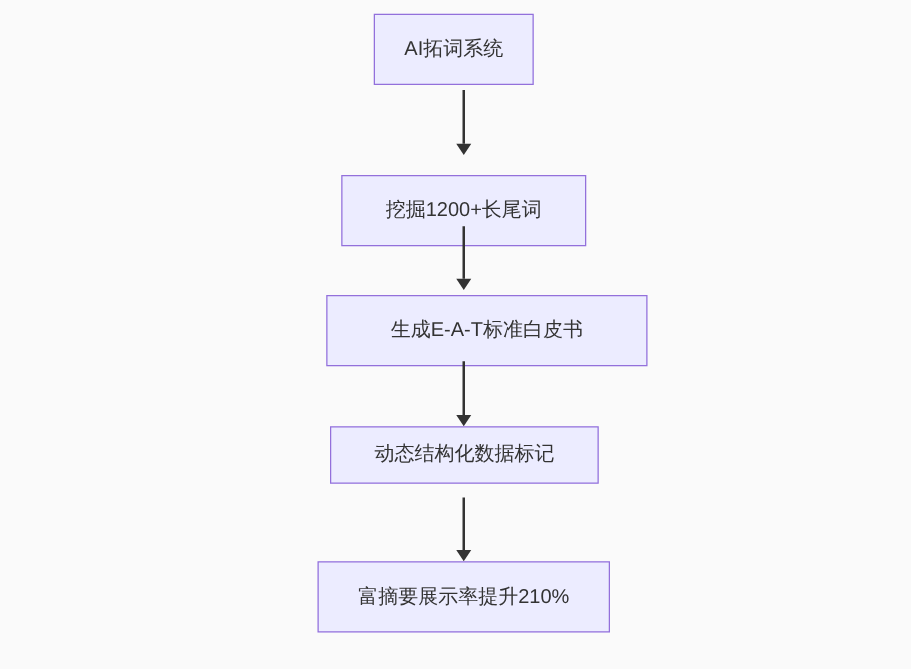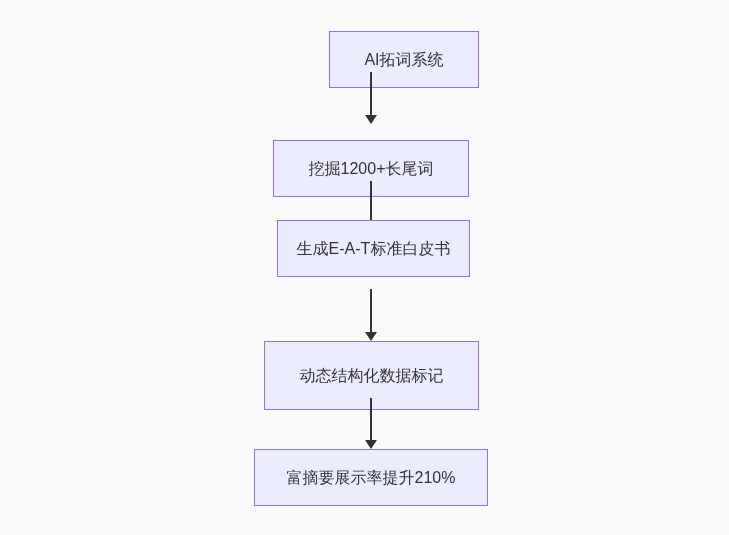--- a/index.html
+++ b/index.html
@@ -45,39 +45,39 @@
     border-left: 6px solid transparent;
     border-right: 6px solid transparent;
     border-top: 9px solid #333333;
   }
 </style>
 </head>
 <body>
 
 <div class="canvas">
 
-  <div class="node" style="left:299px; top:31px; width:150px; height:57px;margin-left:30px;">
+  <div class="node" style="left:299px; top:11px; width:128px; height:57px;">
     <span>AI拓词系统</span>
   </div>
 
   <div class="arrow" style="left:370px; top:72px; height:43px;"></div>
 
   <div class="node" style="left:273px; top:140px; width:196px; height:57px;">
     <span>挖掘1200+长尾词</span>
   </div>
 
   <div class="arrow" style="left:370px; top:181px; height:42px;"></div>
 
-  <div class="node" style="left:261px; top:220px; width:193px; height:57px;margin-left:16px;">
+  <div class="node" style="left:261px; top:236px; width:257px; height:57px;">
     <span>生成E-A-T标准白皮书</span>
   </div>
 
   <div class="arrow" style="left:370px; top:289px; height:43px;"></div>
 
-  <div class="node" style="left:264px; top:341px; width:215px; height:69px;">
+  <div class="node" style="left:264px; top:341px; width:215px; height:46px;">
     <span>动态结构化数据标记</span>
   </div>
 
   <div class="arrow" style="left:370px; top:398px; height:42px;"></div>
 
   <div class="node" style="left:254px; top:449px; width:234px; height:57px;align-items:center;">
     <span>富摘要展示率提升210%</span>
   </div>
 
 </div>

